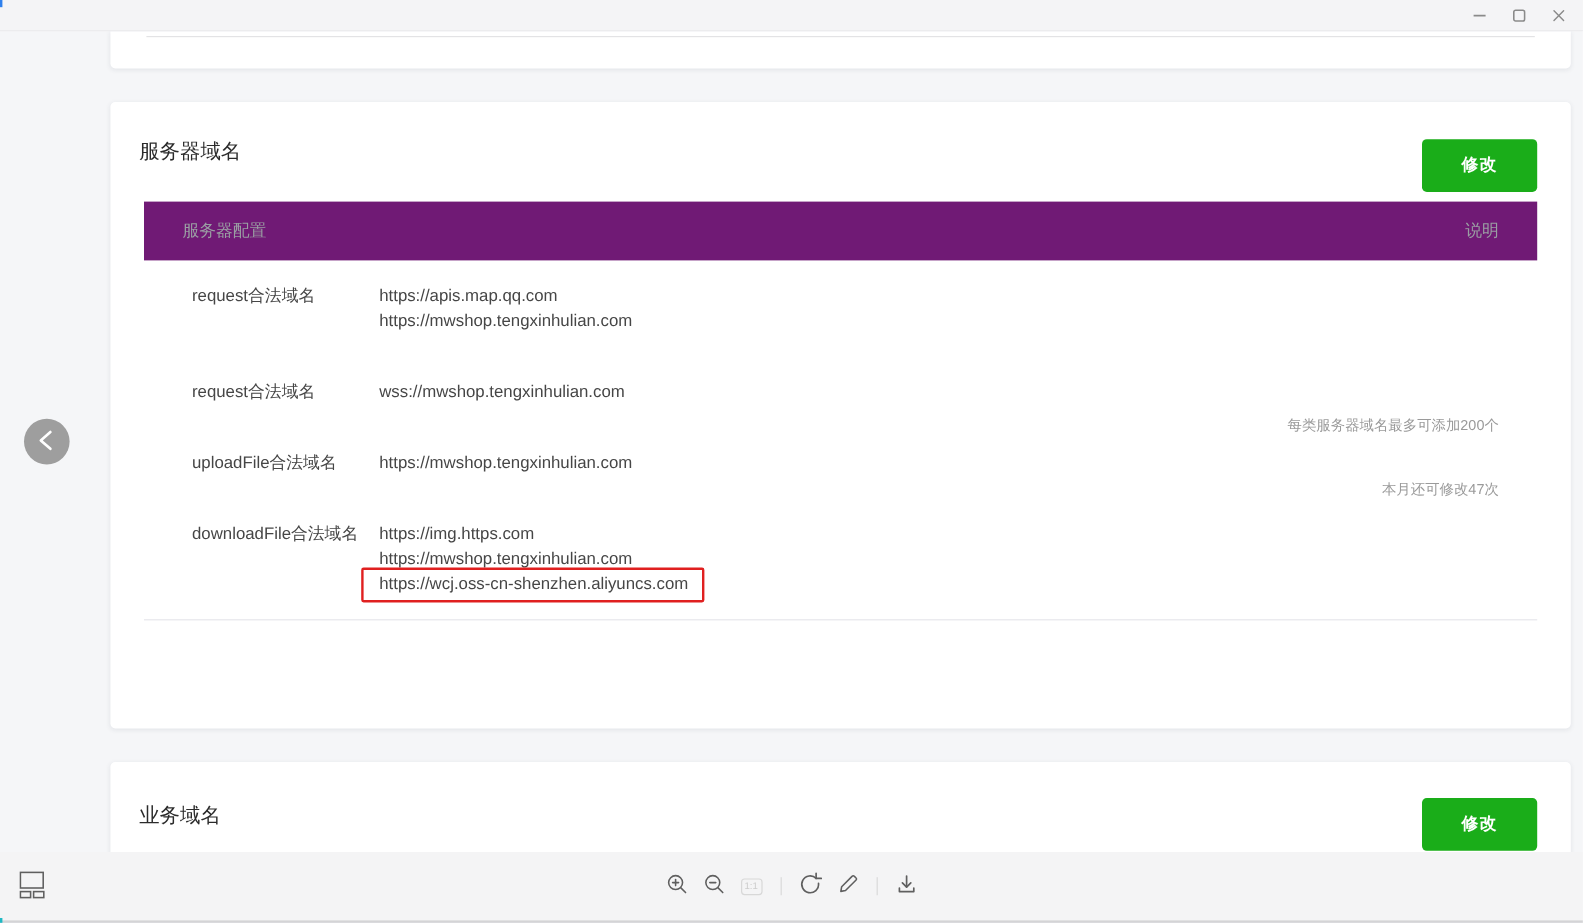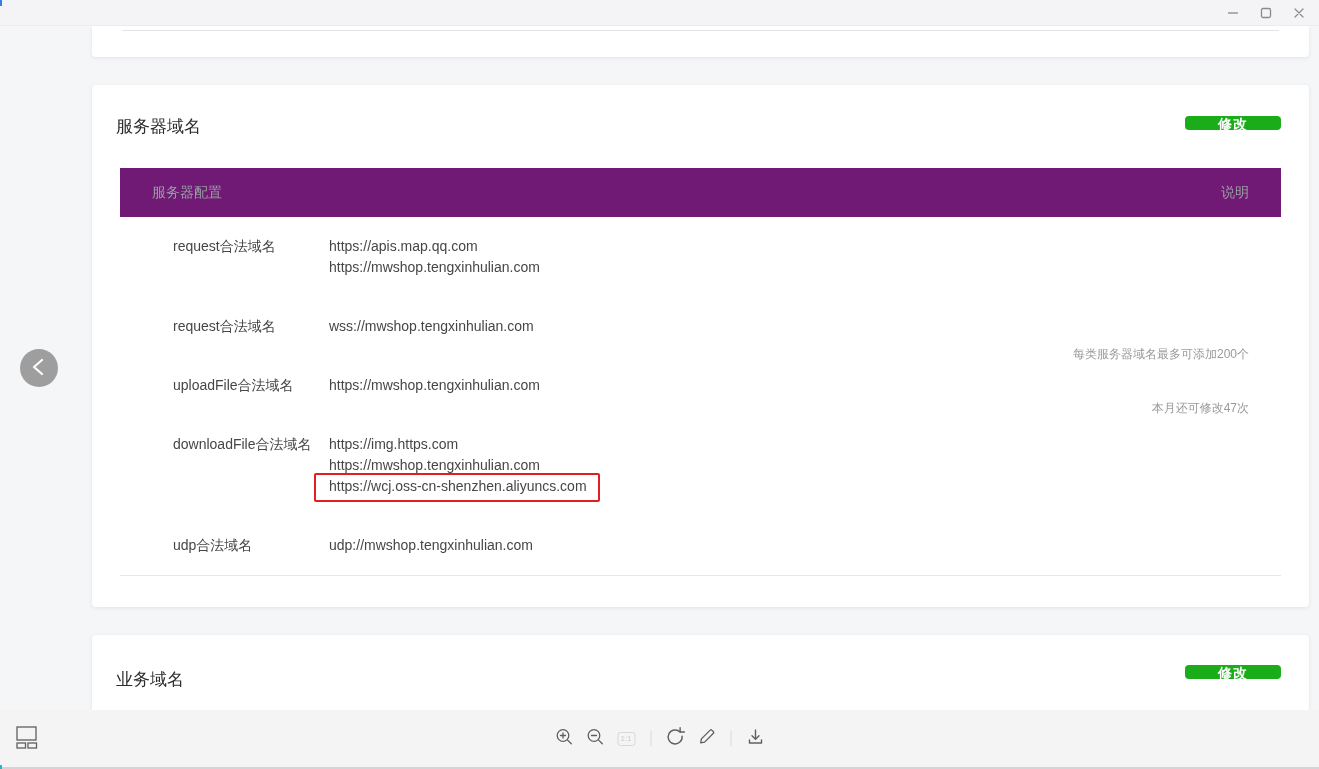--- a/index.html
+++ b/index.html
@@ -33,35 +33,35 @@
   .top-card .inner-divider { margin: 4px 30px 0; border-top: 1px solid #e3e3e5; }
 
   .main-card { top: 85px; height: 522px; }
   .biz-card  { top: 635px; height: 120px; }
 
   .card-head { position: relative; height: 83px; display: flex; align-items: center; padding: 0 24px; }
   .biz-card .card-head { height: 75px; padding-top: 14px; }
   .card-title { font-size: 17px; color: #2b2b2b; }
   .modify-btn {
     position: absolute; right: 28px; top: 31px;
-    width: 96px; height: 14px; border: none; border-radius: 4px;
+    width: 96px; height: 44px; border: none; border-radius: 4px;
     color: #fff; font-size: 14px; font-weight: bold; letter-spacing: 1px;
     cursor: pointer; font-family: inherit;
   }
   .biz-card .modify-btn { top: 30px; }
 
   
   .table-head {
     margin: 0 28px; height: 49px; background: #701a75;
     display: flex; align-items: center; justify-content: space-between;
     padding: 0 32px; color: #9a9ea3; font-size: 14px;
   }
   .table-body { position: relative; font-size: 14px; color: #464646; }
   .trow { display: flex; padding: 19px 0 19px 68px; }
-  .tlabel { flex: none; width: 156px; line-height: 21px; margin-left: 13px; }
+  .tlabel { flex: none; width: 156px; line-height: 21px; }
   .tvalues { line-height: 21px; }
   .tvalue { position: relative; }
   .red-box {
     position: absolute; left: -15px; top: -3px;
     width: 286px; height: 29px;
     border: 2px solid #e02020; border-radius: 2px;
     pointer-events: none;
   }
   .notes { position: absolute; top: 127px; right: 60px; text-align: right; color: #9a9a9a; font-size: 12px; line-height: 20px; }
   .note + .note { margin-top: 34px; }
@@ -167,26 +167,20 @@
           <div class="tvalues">
             <div class="tvalue">https://mwshop.tengxinhulian.com</div>
           </div>
         </div>
         <div class="trow">
           <div class="tlabel">downloadFile合法域名</div>
           <div class="tvalues">
             <div class="tvalue">https://img.https.com</div>
             <div class="tvalue">https://mwshop.tengxinhulian.com</div>
             <div class="tvalue">https://wcj.oss-cn-shenzhen.aliyuncs.com<span class="red-box" style="border-color: rgb(224, 32, 32);"></span></div>
-          </div>
-        </div>
-        <div class="trow">
-          <div class="tlabel">udp合法域名</div>
-          <div class="tvalues">
-            <div class="tvalue">udp://mwshop.tengxinhulian.com</div>
           </div>
         </div>
       </div>
     <div class="notes">
         <div class="note">每类服务器域名最多可添加200个</div>
         <div class="note">本月还可修改47次</div>
       </div>
   </div>
   <div class="body-divider"></div>
 </div>

